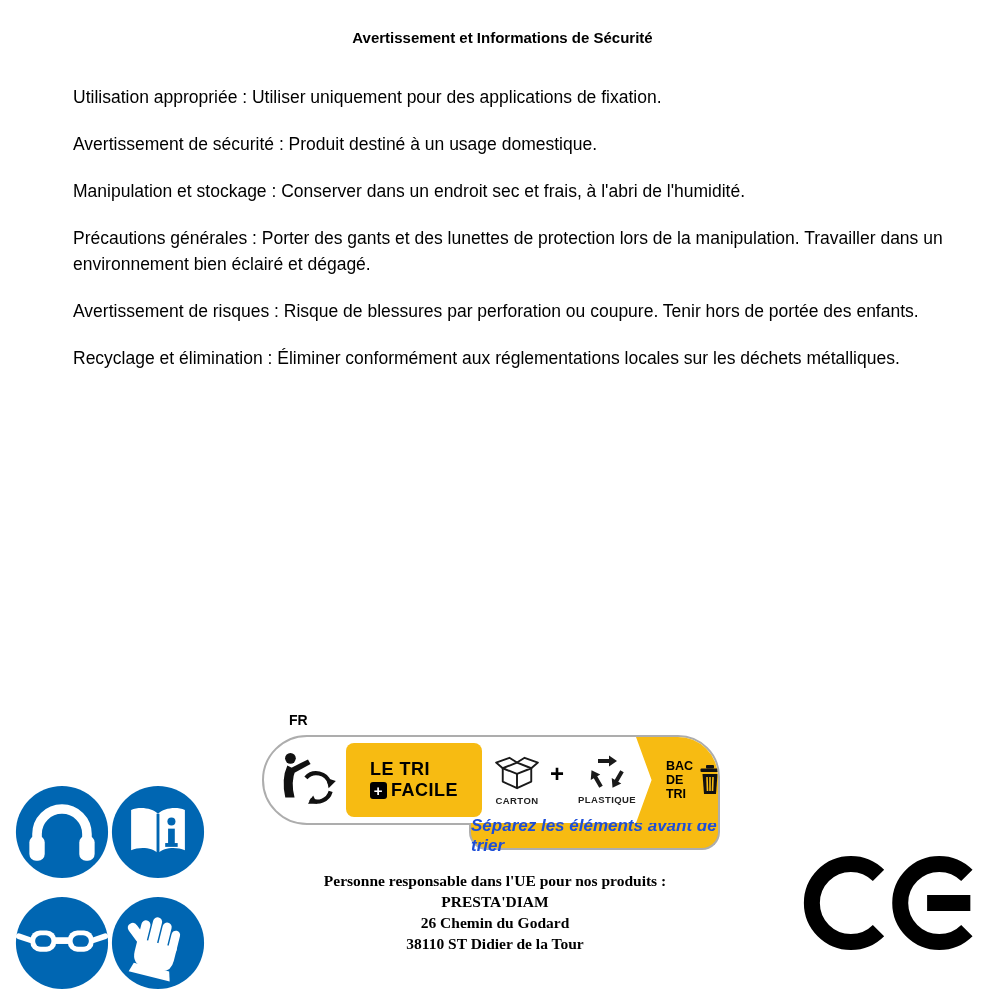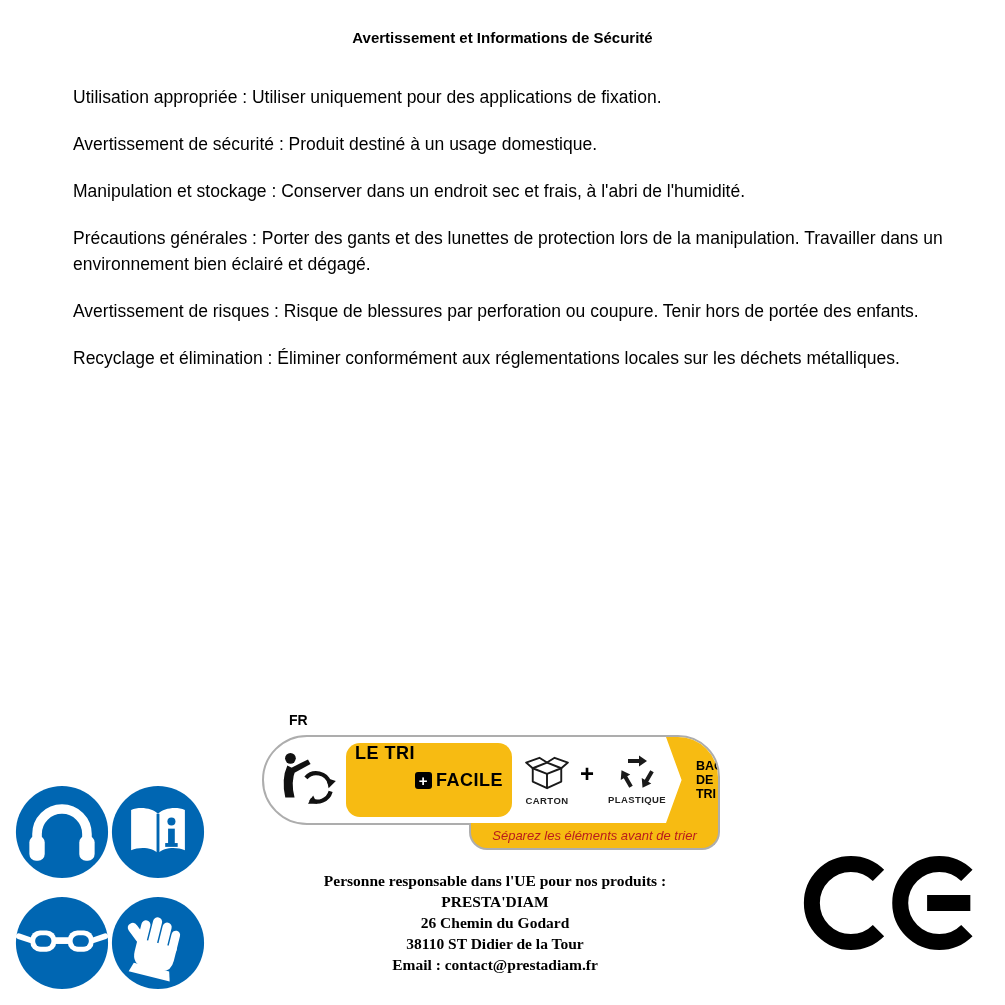--- a/index.html
+++ b/index.html
@@ -20,36 +20,36 @@
   .icons-grid{position:absolute;left:14px;top:784px;display:grid;
     grid-template-columns:96px 96px;grid-auto-rows:96px;row-gap:15px;column-gap:0;}
 
   .fr{position:absolute;left:269px;top:712px;font-size:14px;font-weight:bold;padding-left:20px;}
 
   .tri-label{position:absolute;left:262px;top:735px;width:458px;}
   .tri-row{box-sizing:border-box;display:flex;align-items:center;height:90px;
     background:#fff;border:2px solid var(--gray);
     border-radius:45px 42px 0 45px;overflow:hidden;padding-left:12px;}
   .triman{flex:0 0 auto;margin-right:2px;}
-  .tri-head{flex:0 0 auto;background:var(--yellow);height:74px;border-radius:14px;
-    display:flex;flex-direction:row;justify-content:center;padding:0 9px;margin-left:2px;}
+  .tri-head{flex:0 0 auto;background:var(--yellow);height:74px;border-radius:8px;
+    display:flex;flex-direction:column;justify-content:center;padding:0 24px;margin-left:2px;}
   .tri-head .l1{font-size:18px;font-weight:bold;letter-spacing:.5px;}
   .tri-head .l2{display:flex;align-items:center;gap:4px;font-size:18px;font-weight:bold;letter-spacing:.5px;}
   .plusbox{display:inline-flex;width:17px;height:17px;background:#000;color:#fff;
     font-size:15px;font-weight:bold;align-items:center;justify-content:center;border-radius:3px;}
   .mat{display:flex;flex-direction:column;align-items:center;justify-content:center;margin-left:12px;}
   .mat-label{font-size:9.5px;font-weight:bold;letter-spacing:.4px;margin-top:3px;color:#222;}
   .mat-plus{font-size:24px;font-weight:bold;margin:0 2px 12px 10px;}
   .pennant{margin-left:auto;align-self:stretch;width:92px;flex:0 0 auto;background:var(--yellow);
     clip-path:polygon(0 0,100% 0,100% 100%,0 100%,15% 50%);
     display:flex;align-items:center;justify-content:center;gap:5px;padding-left:12px;}
   .bac{font-size:12.5px;font-weight:bold;line-height:1.12;}
   .tri-strip{box-sizing:border-box;margin-left:207px;width:251px;height:27px;margin-top:-2px;
     background:var(--yellow);border:2px solid var(--gray);border-top:none;
-    border-radius:0 0 18px 18px;font-size:13px;font-style:italic;font-weight:normal;color:#b91c1c;
+    border-radius:0 0 18px 18px;font-size:17px;font-style:italic;font-weight:bold;color:#1d4ed8;
     display:flex;align-items:center;justify-content:center;}
 
   .responsible{position:absolute;left:275px;top:870px;width:440px;text-align:center;
     font-size:15.5px;font-weight:bold;line-height:21px;font-family:Liberation Serif, serif;}
   .ce{position:absolute;left:802px;top:856px;}
 </style>
 </head>
 <body>
 
 <div class="page">
@@ -180,21 +180,20 @@
       </div>
     </div>
     <div class="tri-strip">Séparez les éléments avant de trier</div>
   </div>
 
   <div class="responsible">
     <div>Personne responsable dans l'UE pour nos produits :</div>
     <div>PRESTA'DIAM</div>
     <div>26 Chemin du Godard</div>
     <div>38110 ST Didier de la Tour</div>
-    <div>Email : contact@prestadiam.fr</div>
   </div>
 
   <svg class="ce" width="175" height="94" viewBox="0 0 186 100" role="img" aria-label="CE">
     <g fill="none" stroke="#000" stroke-width="17">
       <path d="M81.3 20.7 A41.5 41.5 0 1 0 81.3 79.3"></path>
       <path d="M175.3 20.7 A41.5 41.5 0 1 0 175.3 79.3"></path>
       <path d="M133 50 H179"></path>
     </g>
   </svg>
 

